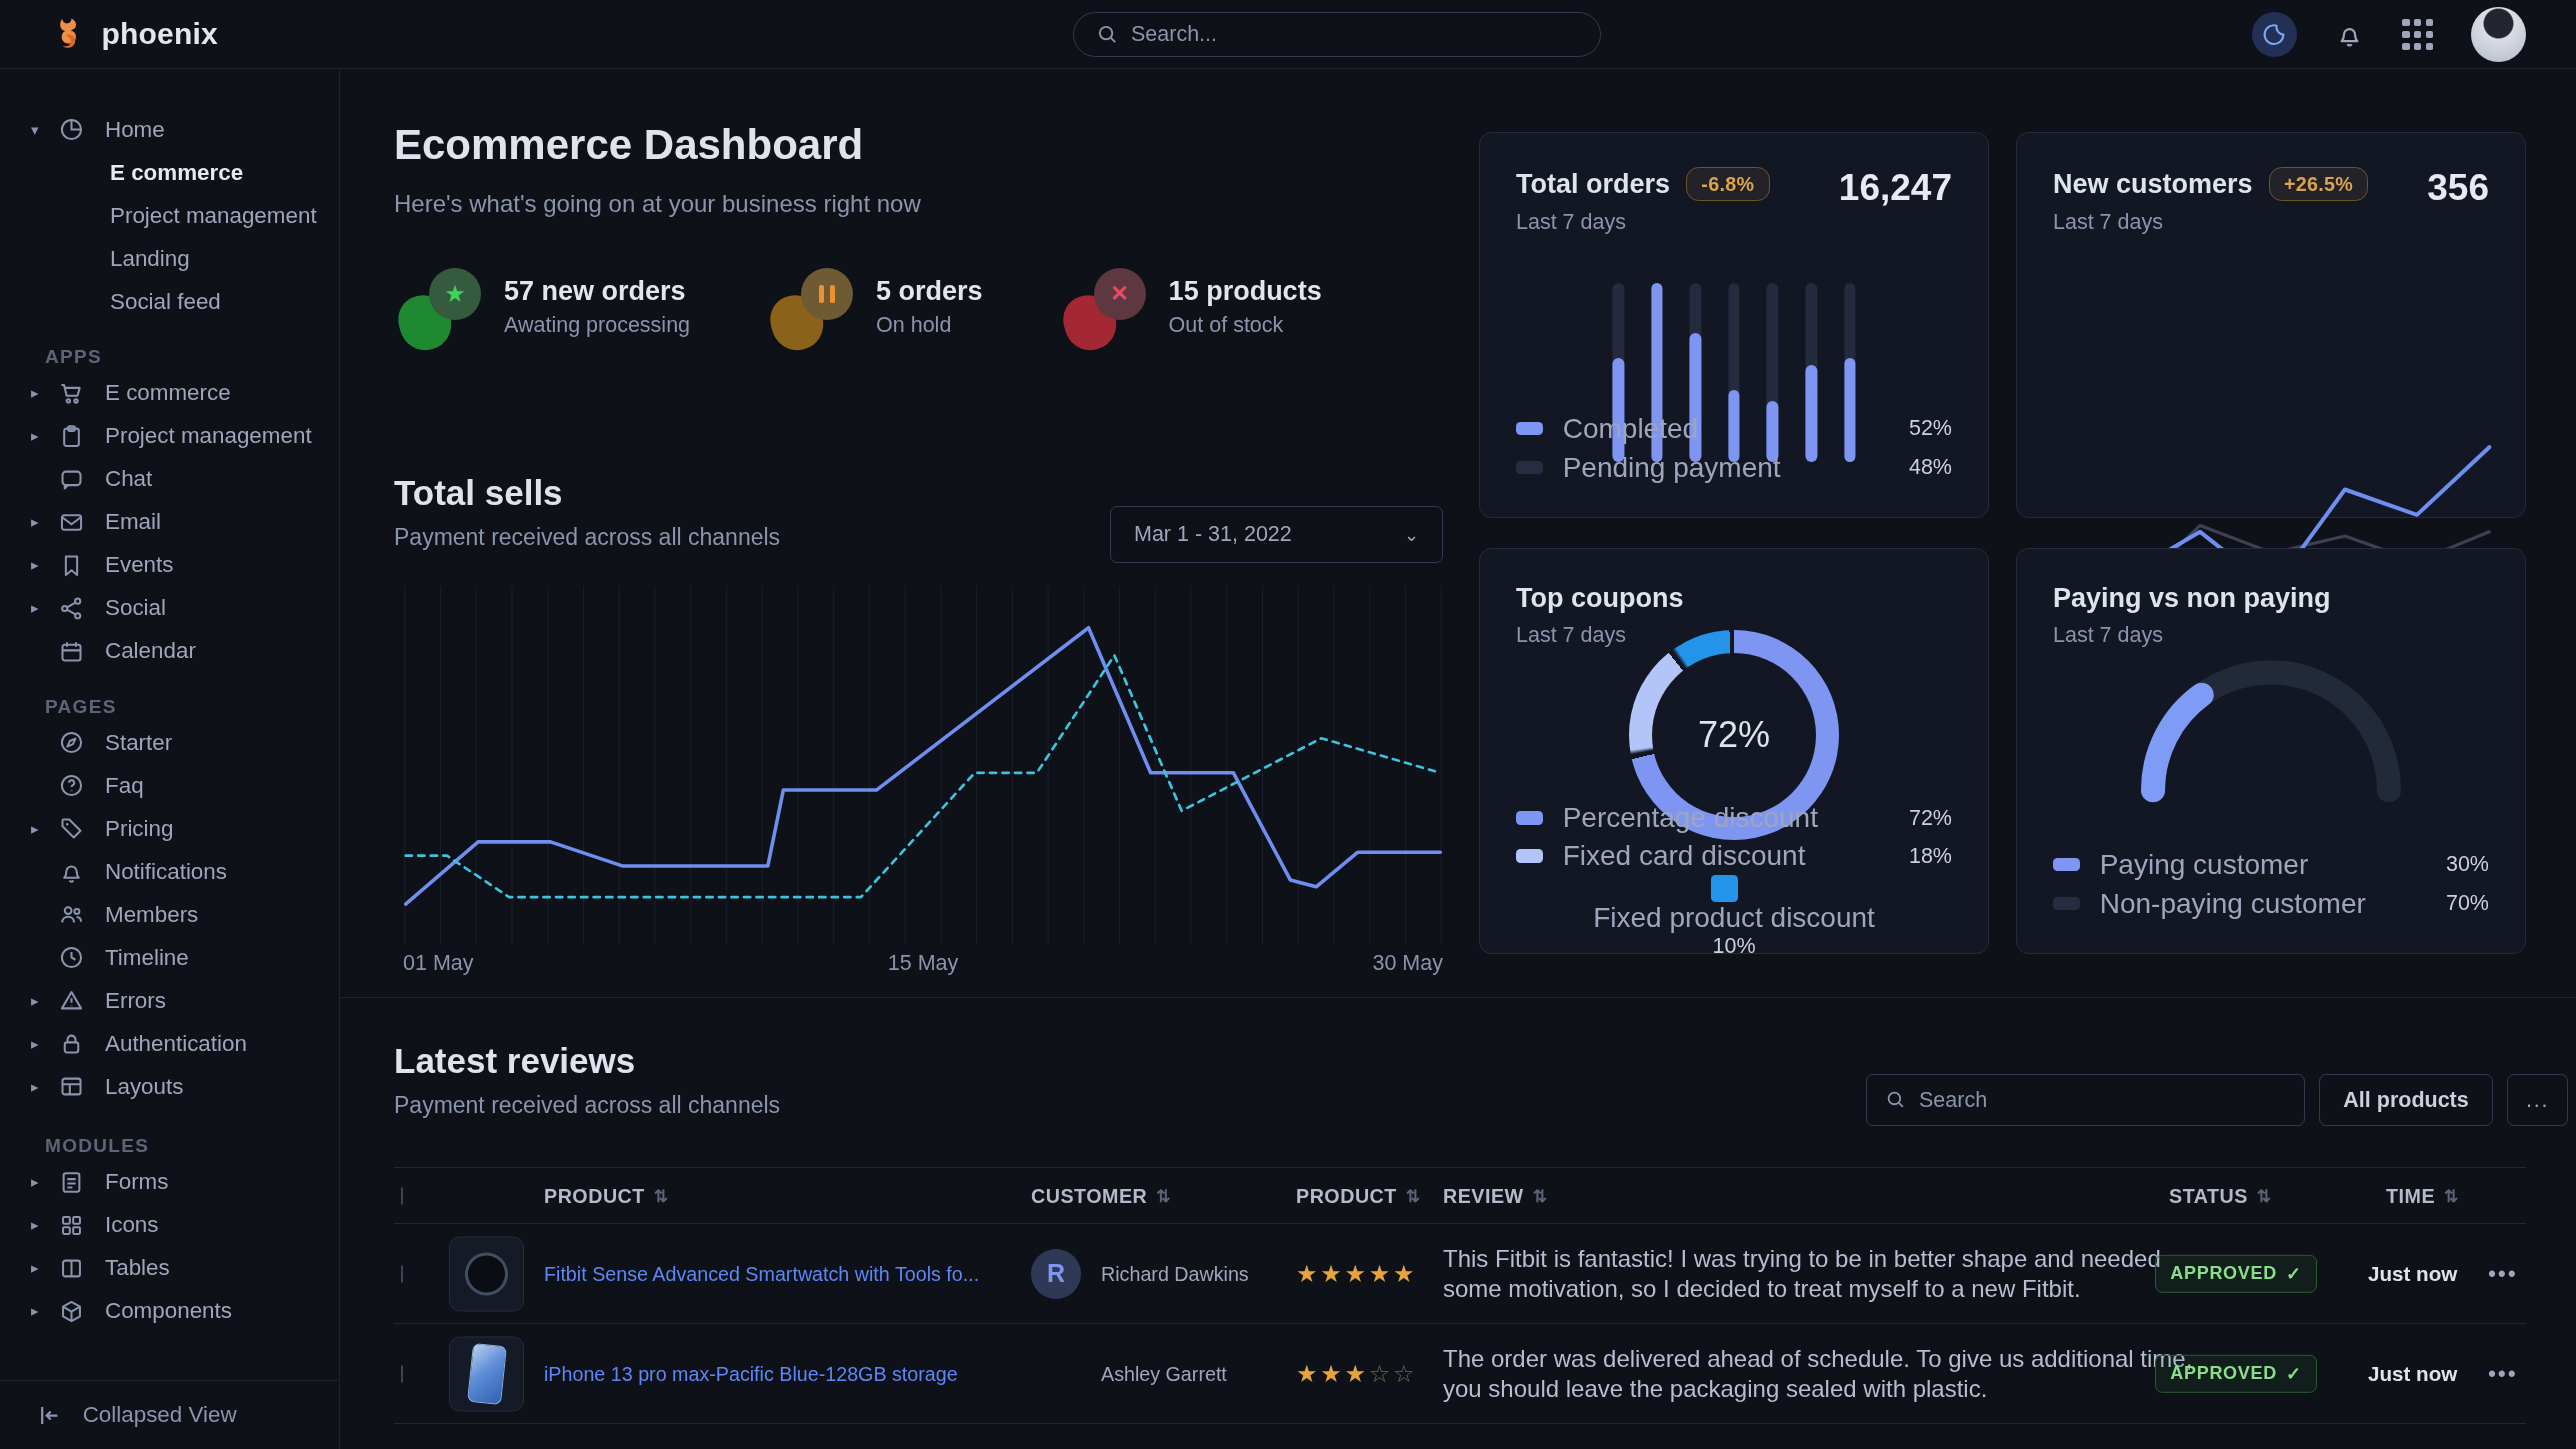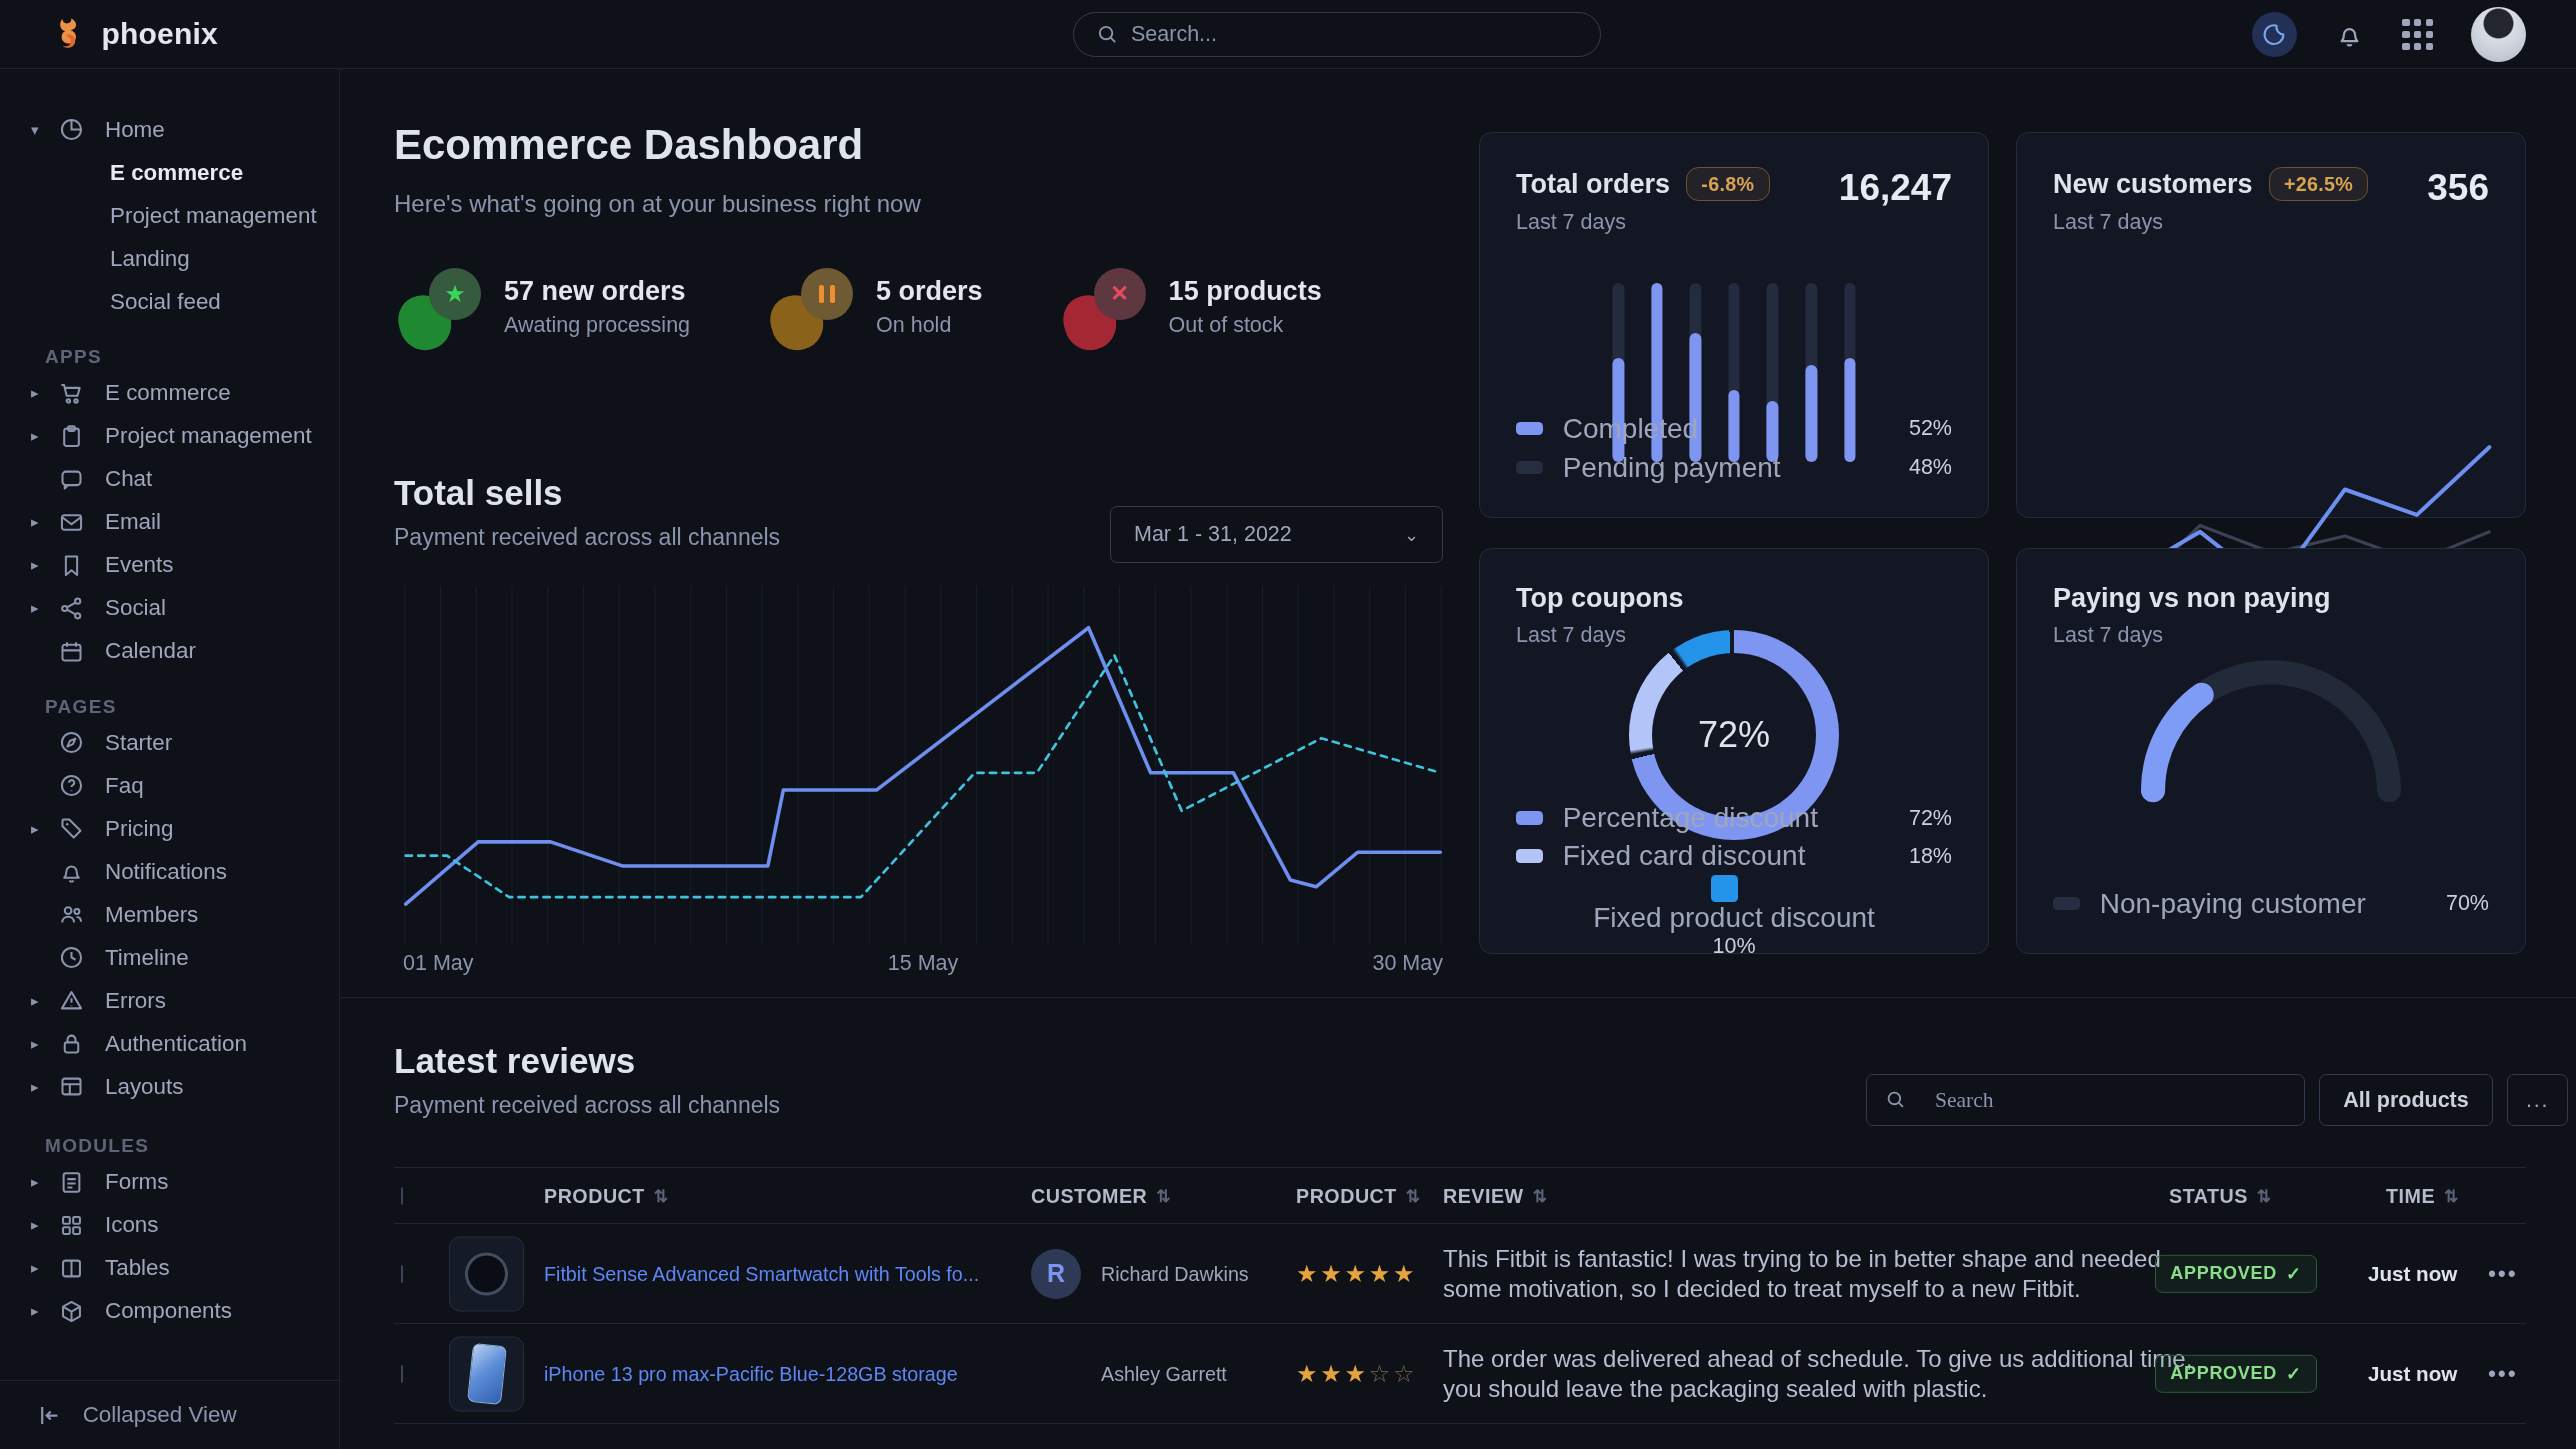--- a/index.html
+++ b/index.html
@@ -98,21 +98,21 @@
                 font-size:36px; color:#dfe3ec; }
   .gauge-wrap { position:absolute; left:50%; top:98px; transform:translateX(-50%); }
 
   
   .divider-main { position:absolute; left:340px; top:997px; width:2236px; border-top:0.9px solid #1d2333; }
   .rv-head { position:absolute; left:394px; top:1041px; }
   .rv-controls { position:absolute; left:1866px; top:1074px; display:flex; gap:14.3px; }
   .rv-search { width:439px; height:52px; border:0.9px solid #343b4f; border-radius:7.2px; display:flex;
                align-items:center; padding:0 18px; gap:12.5px; }
   .rv-search input { background:transparent; border:none; outline:none; color:#9fa6bc; font-size:21.5px;
-               width:100%; font-family:Liberation Serif, serif;margin-left:16px; }
+               width:100%; font-family:Liberation Sans, sans-serif; }
   .rv-search input::placeholder { color:#8a94ad; }
   .btn { height:52px; border:0.9px solid #343b4f; border-radius:7.2px; background:transparent; color:#cbd0dd;
          font-size:21.5px; font-weight:700; padding:0 23px; cursor:pointer; font-family:"Liberation Sans", sans-serif; }
   .btn.sm { padding:0 18px; color:#9fa6bc; font-weight:400; letter-spacing:1.8px; }
 
   .table { position:absolute; left:394px; top:1167px; width:2132px; }
   .t-head { position:relative; height:57px; border-top:0.9px solid #20263a; border-bottom:0.9px solid #20263a; }
   .th { position:absolute; top:0; height:57px; display:flex; align-items:center; gap:9px;
         font-size:19.7px; font-weight:700; color:#b3bac9; letter-spacing:0.5px; }
   .sort { font-size:17px; color:#5b6377; }
@@ -639,20 +639,25 @@
       </div>
     <div class="card-period">Last 7 days</div>
     <div class="gauge-wrap">
       <svg width="286" height="157" viewBox="0 0 320 175">
         <path d="M 28 160 A 132 132 0 0 1 292 160" fill="none" stroke="#222939" stroke-width="27" stroke-linecap="round" pathLength="100"></path>
         <path id="gauge-fill" d="M 28 160 A 132 132 0 0 1 292 160" fill="none" stroke="#7e9bf5" stroke-width="27" stroke-linecap="round" pathLength="100" stroke-dasharray="30 200"></path>
       </svg>
     </div>
     <div class="legend" style="bottom:30px;">
       <div class="legend-row">
+        <span class="sw" style="background: rgb(126, 150, 242);"></span>
+        <span class="ll">Paying customer</span>
+        <span class="lv">30%</span>
+      </div>
+      <div class="legend-row">
         <span class="sw" style="background: rgb(38, 45, 64);"></span>
         <span class="ll">Non-paying customer</span>
         <span class="lv">70%</span>
       </div>
     </div>
   </div>
 
   <div class="divider-main"></div>
   <div class="rv-head">
     <div class="h2">Latest reviews</div>

